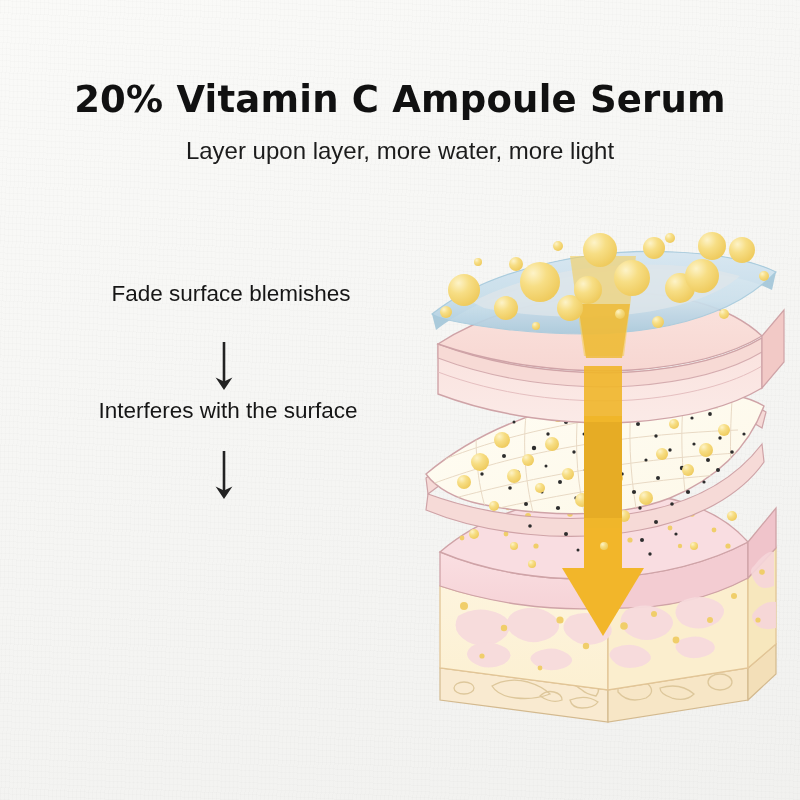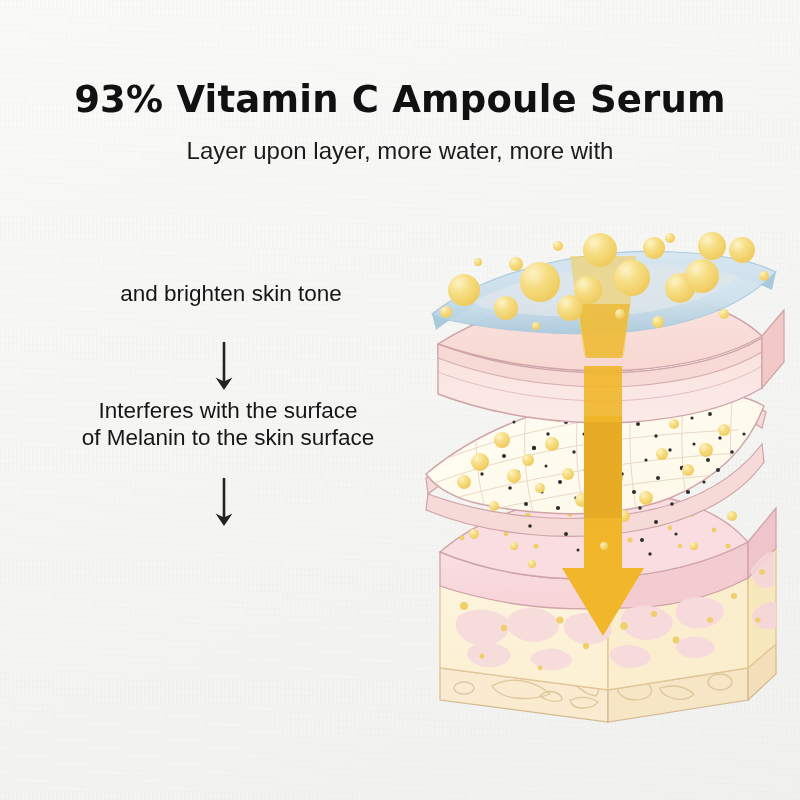--- a/index.html
+++ b/index.html
@@ -68,41 +68,40 @@
     position:absolute;left:418px;top:216px;width:376px;height:566px;
   }
   .illustration svg{display:block;width:100%;height:100%;}
 </style>
 </head>
 <body style="background: rgb(247, 247, 245);">
 
 <div class="page">
   <div class="paper-texture"></div>
 
-  <div class="title">93% Vitamin C Ampoule Serum</div>
-  <div class="subtitle">Layer upon layer, more water, more with</div>
+  <div class="title">20% Vitamin C Ampoule Serum</div>
+  <div class="subtitle">Layer upon layer, more water, more light</div>
 
   <div class="benefits">
 
     <div class="benefit b1">
-      <span class="l2">and brighten skin tone</span>
+      <span class="l1">Fade surface blemishes</span>
     </div>
 
     <div class="sp1"></div>
 
     <div class="arrow-sep">
       <svg width="26" height="52" viewBox="0 0 26 52">
         <line x1="13" y1="2" x2="13" y2="42" stroke="#222222" stroke-width="2.6" stroke-linecap="butt"></line>
         <path d="M13 50 L4.6 37.5 L13 41.6 L21.4 37.5 Z" fill="#222222"></path>
       </svg>
     </div>
 
     <div class="benefit b2">
       <span class="l1">Interferes with the surface</span>
-      <span class="l2">of Melanin to the skin surface</span>
     </div>
 
     <div class="sp2"></div>
 
     <div class="arrow-sep">
       <svg width="26" height="52" viewBox="0 0 26 52">
         <line x1="13" y1="2" x2="13" y2="42" stroke="#222222" stroke-width="2.6" stroke-linecap="butt"></line>
         <path d="M13 50 L4.6 37.5 L13 41.6 L21.4 37.5 Z" fill="#222222"></path>
       </svg>
     </div>

